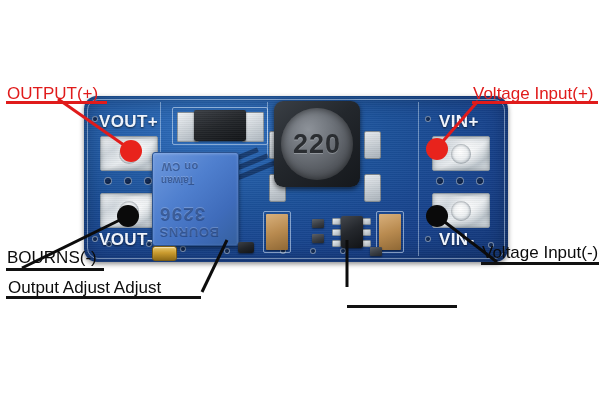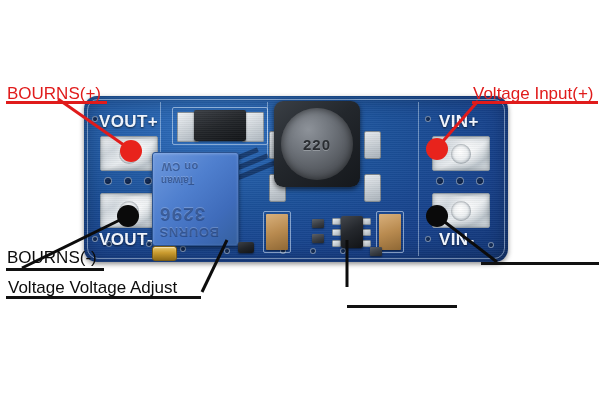--- a/index.html
+++ b/index.html
@@ -105,21 +105,21 @@
   .inductor .core {
     position: absolute;
     left: 7px; top: 7px; right: 7px; bottom: 7px;
     border-radius: 50%;
     background: radial-gradient(circle at 38% 30%, #8d9299 0%, #6f747b 35%, #55595f 65%, #3c4045 100%);
     box-shadow: inset 0 0 9px rgba(0,0,0,0.55);
     display: flex; align-items: center; justify-content: center;
   }
   .inductor .val {
     color: #2a2d31;
-    font-size: 15px;
+    font-size: 27px;
     font-weight: bold;
     letter-spacing: 1px;
     font-family: "Liberation Sans", sans-serif;
     text-shadow: 0 1px 0 rgba(190,195,200,0.45);
   }
   .ind-tab {
     position: absolute;
     width: 15px; height: 26px;
     background: linear-gradient(160deg,#e6eaee,#aab3bb);
     border: 1px solid #7e878f;
@@ -370,29 +370,30 @@
     <line x1="497" y1="262" x2="437" y2="216" stroke="#0c0c0c" stroke-width="3"></line>
 
     <line x1="347" y1="287" x2="347" y2="240" stroke="#0c0c0c" stroke-width="3"></line>
   </svg>
 
   <div class="dot red" style="left:120px; top:140px;"></div>
   <div class="dot red" style="left:426px; top:138px;"></div>
   <div class="dot blk" style="left:117px; top:205px;"></div>
   <div class="dot blk" style="left:426px; top:205px;"></div>
 
-  <span class="ann red" style="left:7px; top:85px;">BOURNS(+)</span>
+  <span class="ann red" style="left:7px; top:85px;">OUTPUT(+)</span>
   <div class="uline red" style="left:6px; top:101px; width:101px;"></div>
 
   <span class="ann red" style="left:473px; top:85px;text-align:right;">Voltage Input(+)</span>
   <div class="uline red" style="left:472px; top:101px; width:126px;"></div>
 
   <span class="ann blk" style="left:7px; top:249px;">BOURNS(-)</span>
   <div class="uline blk" style="left:6px; top:268px; width:98px;"></div>
 
-  <span class="ann blk" style="left:8px; top:279px;">Voltage Voltage Adjust</span>
+  <span class="ann blk" style="left:8px; top:279px;">Output Adjust Adjust</span>
   <div class="uline blk" style="left:6px; top:296px; width:195px;"></div>
 
+  <span class="ann blk" style="left:482px; top:244px;">Voltage Input(-)</span>
   <div class="uline blk" style="left:481px; top:262px; width:118px;"></div>
 
   <div class="uline blk" style="left:347px; top:305px; width:110px;"></div>
 
 </div>
 
 </body></html>

